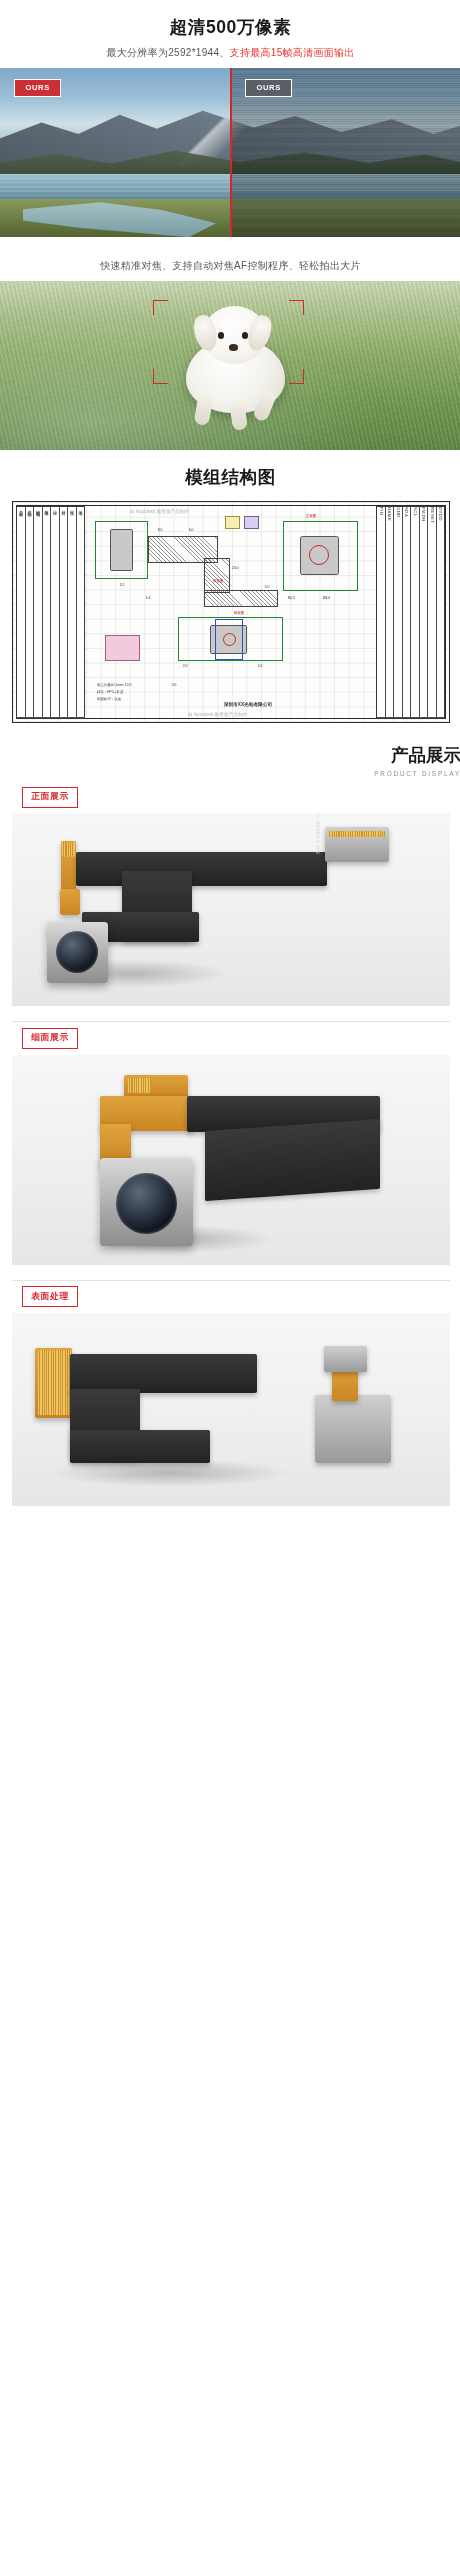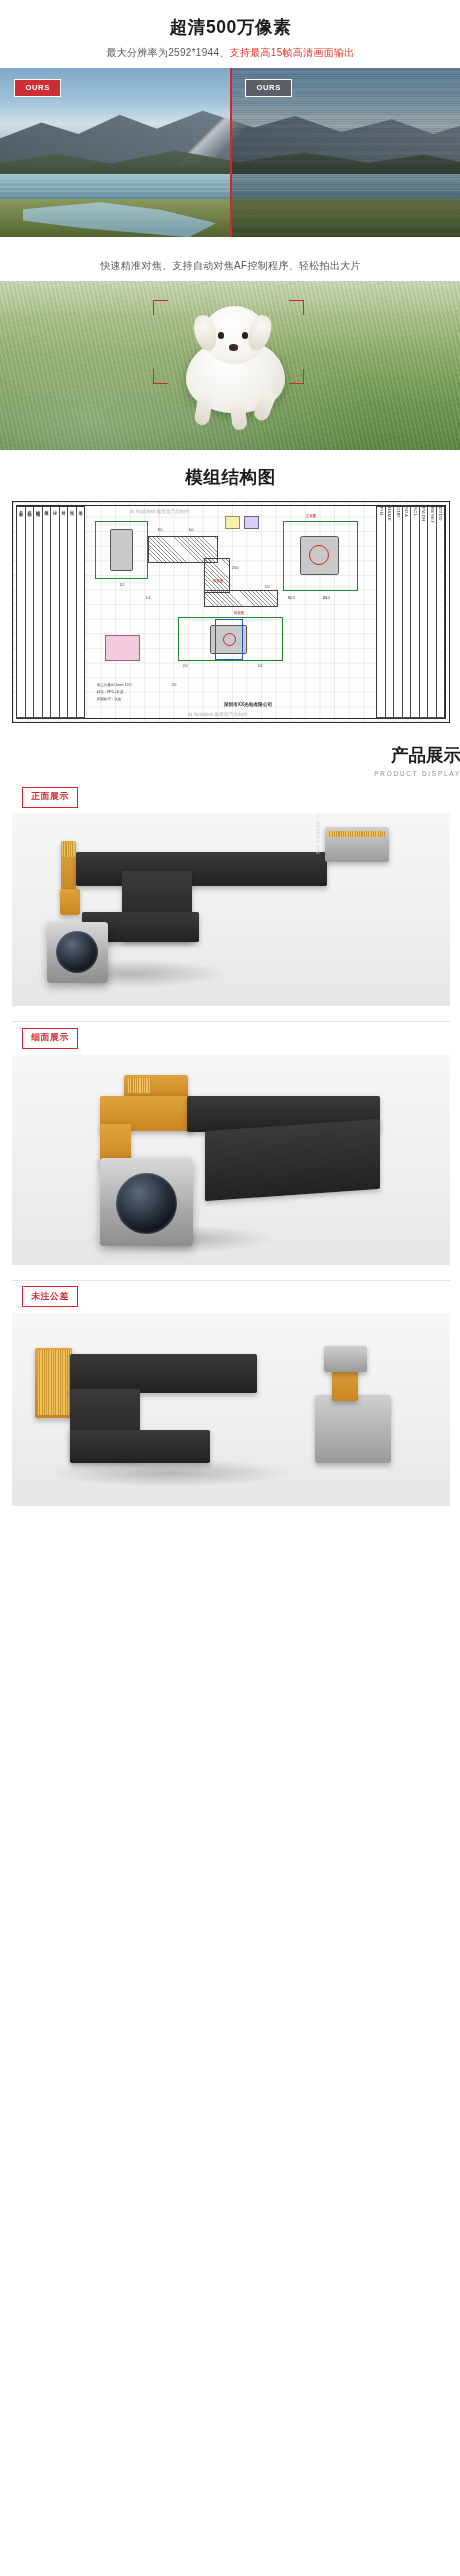--- a/index.html
+++ b/index.html
@@ -453,21 +453,21 @@
       <div class="fpc" style="left:193px; top:70px; width:175px; height:70px; transform: skewY(-4deg);"></div>
 
       <div class="lens-block" style="left:88px; top:103px; width:93px; height:88px;"></div>
       <div class="lens-ring" style="left:104px; top:118px; width:61px; height:61px;"></div>
     </div>
   </div>
 
   <div class="divider-rule"></div>
 
   <div class="shot">
-    <div class="shot-badge">未注公差</div>
+    <div class="shot-badge">表面处理</div>
     <div class="photo">
       <div class="shadow-soft" style="left:35px; top:146px; width:245px; height:28px;"></div>
 
       <div class="fpc gold" style="left:23px; top:35px; width:37px; height:70px; border-radius:1.8px;"></div>
       <div class="goldpad" style="left:26px; top:37px; width:33px; height:65px;"></div>
 
       <div class="fpc" style="left:58px; top:41px; width:187px; height:39px;"></div>
       <div class="fpc" style="left:58px; top:76px; width:70px; height:70px;"></div>
       <div class="fpc" style="left:58px; top:117px; width:140px; height:33px;"></div>
 

